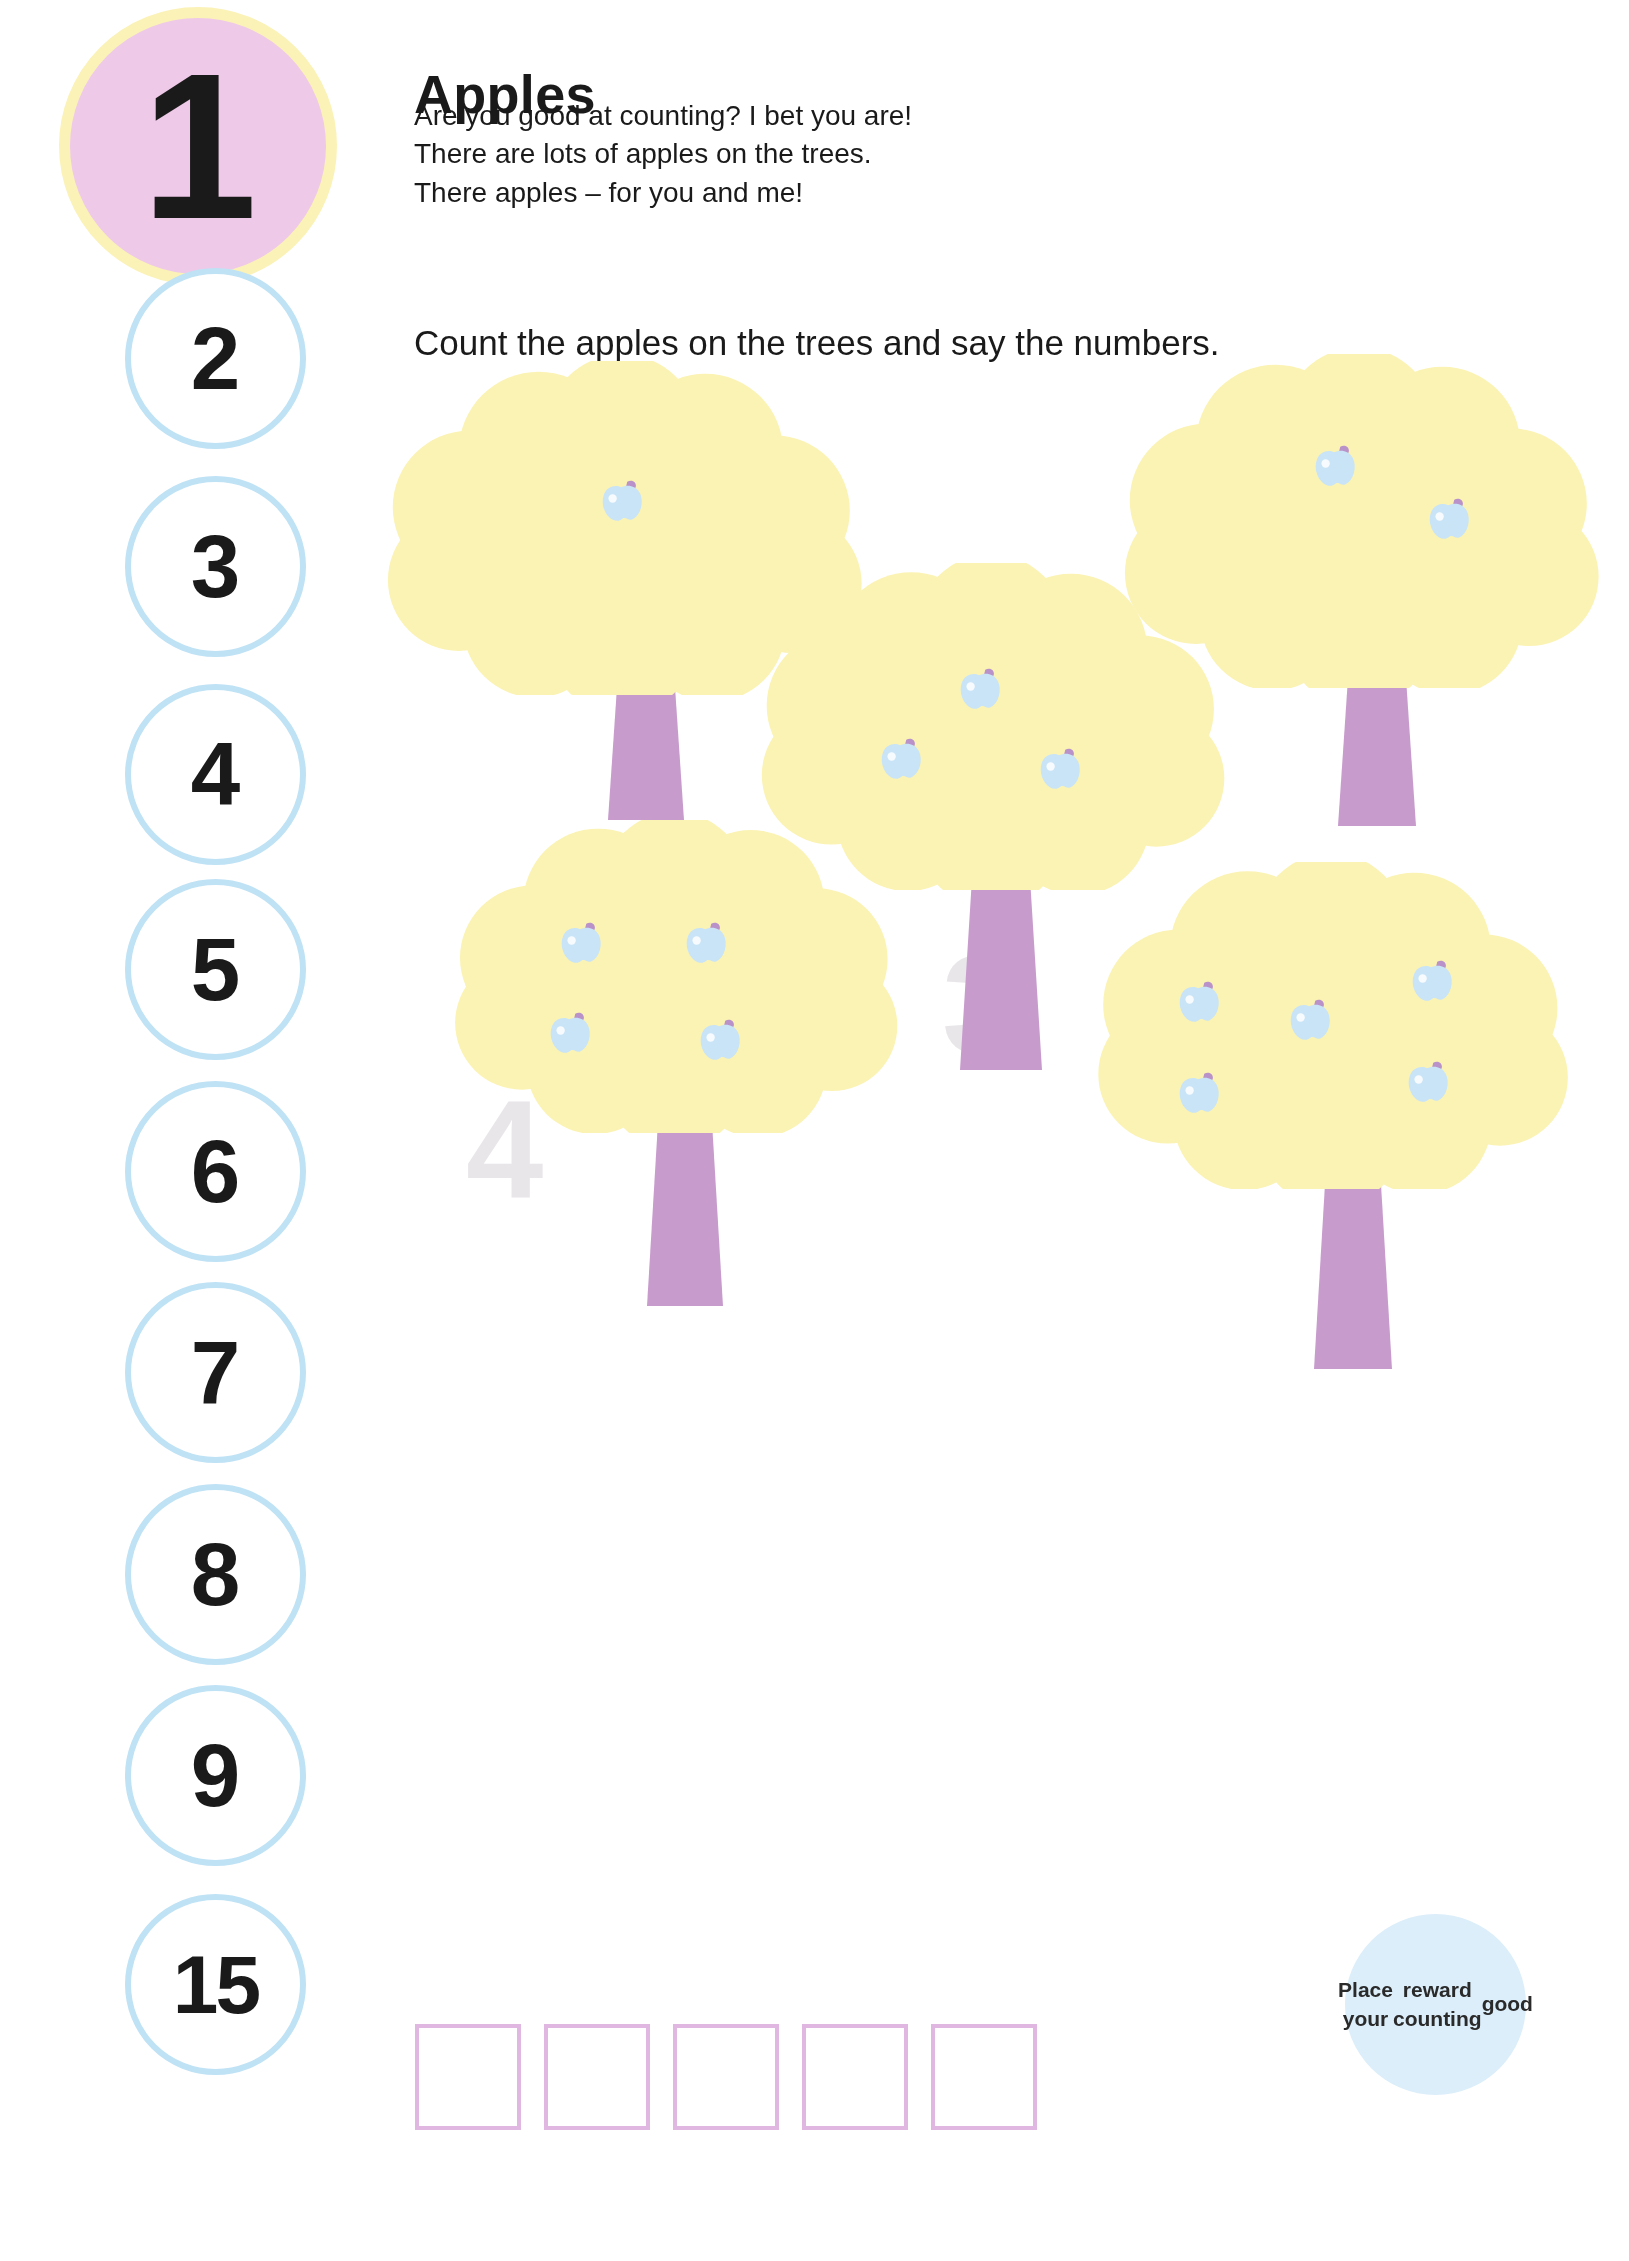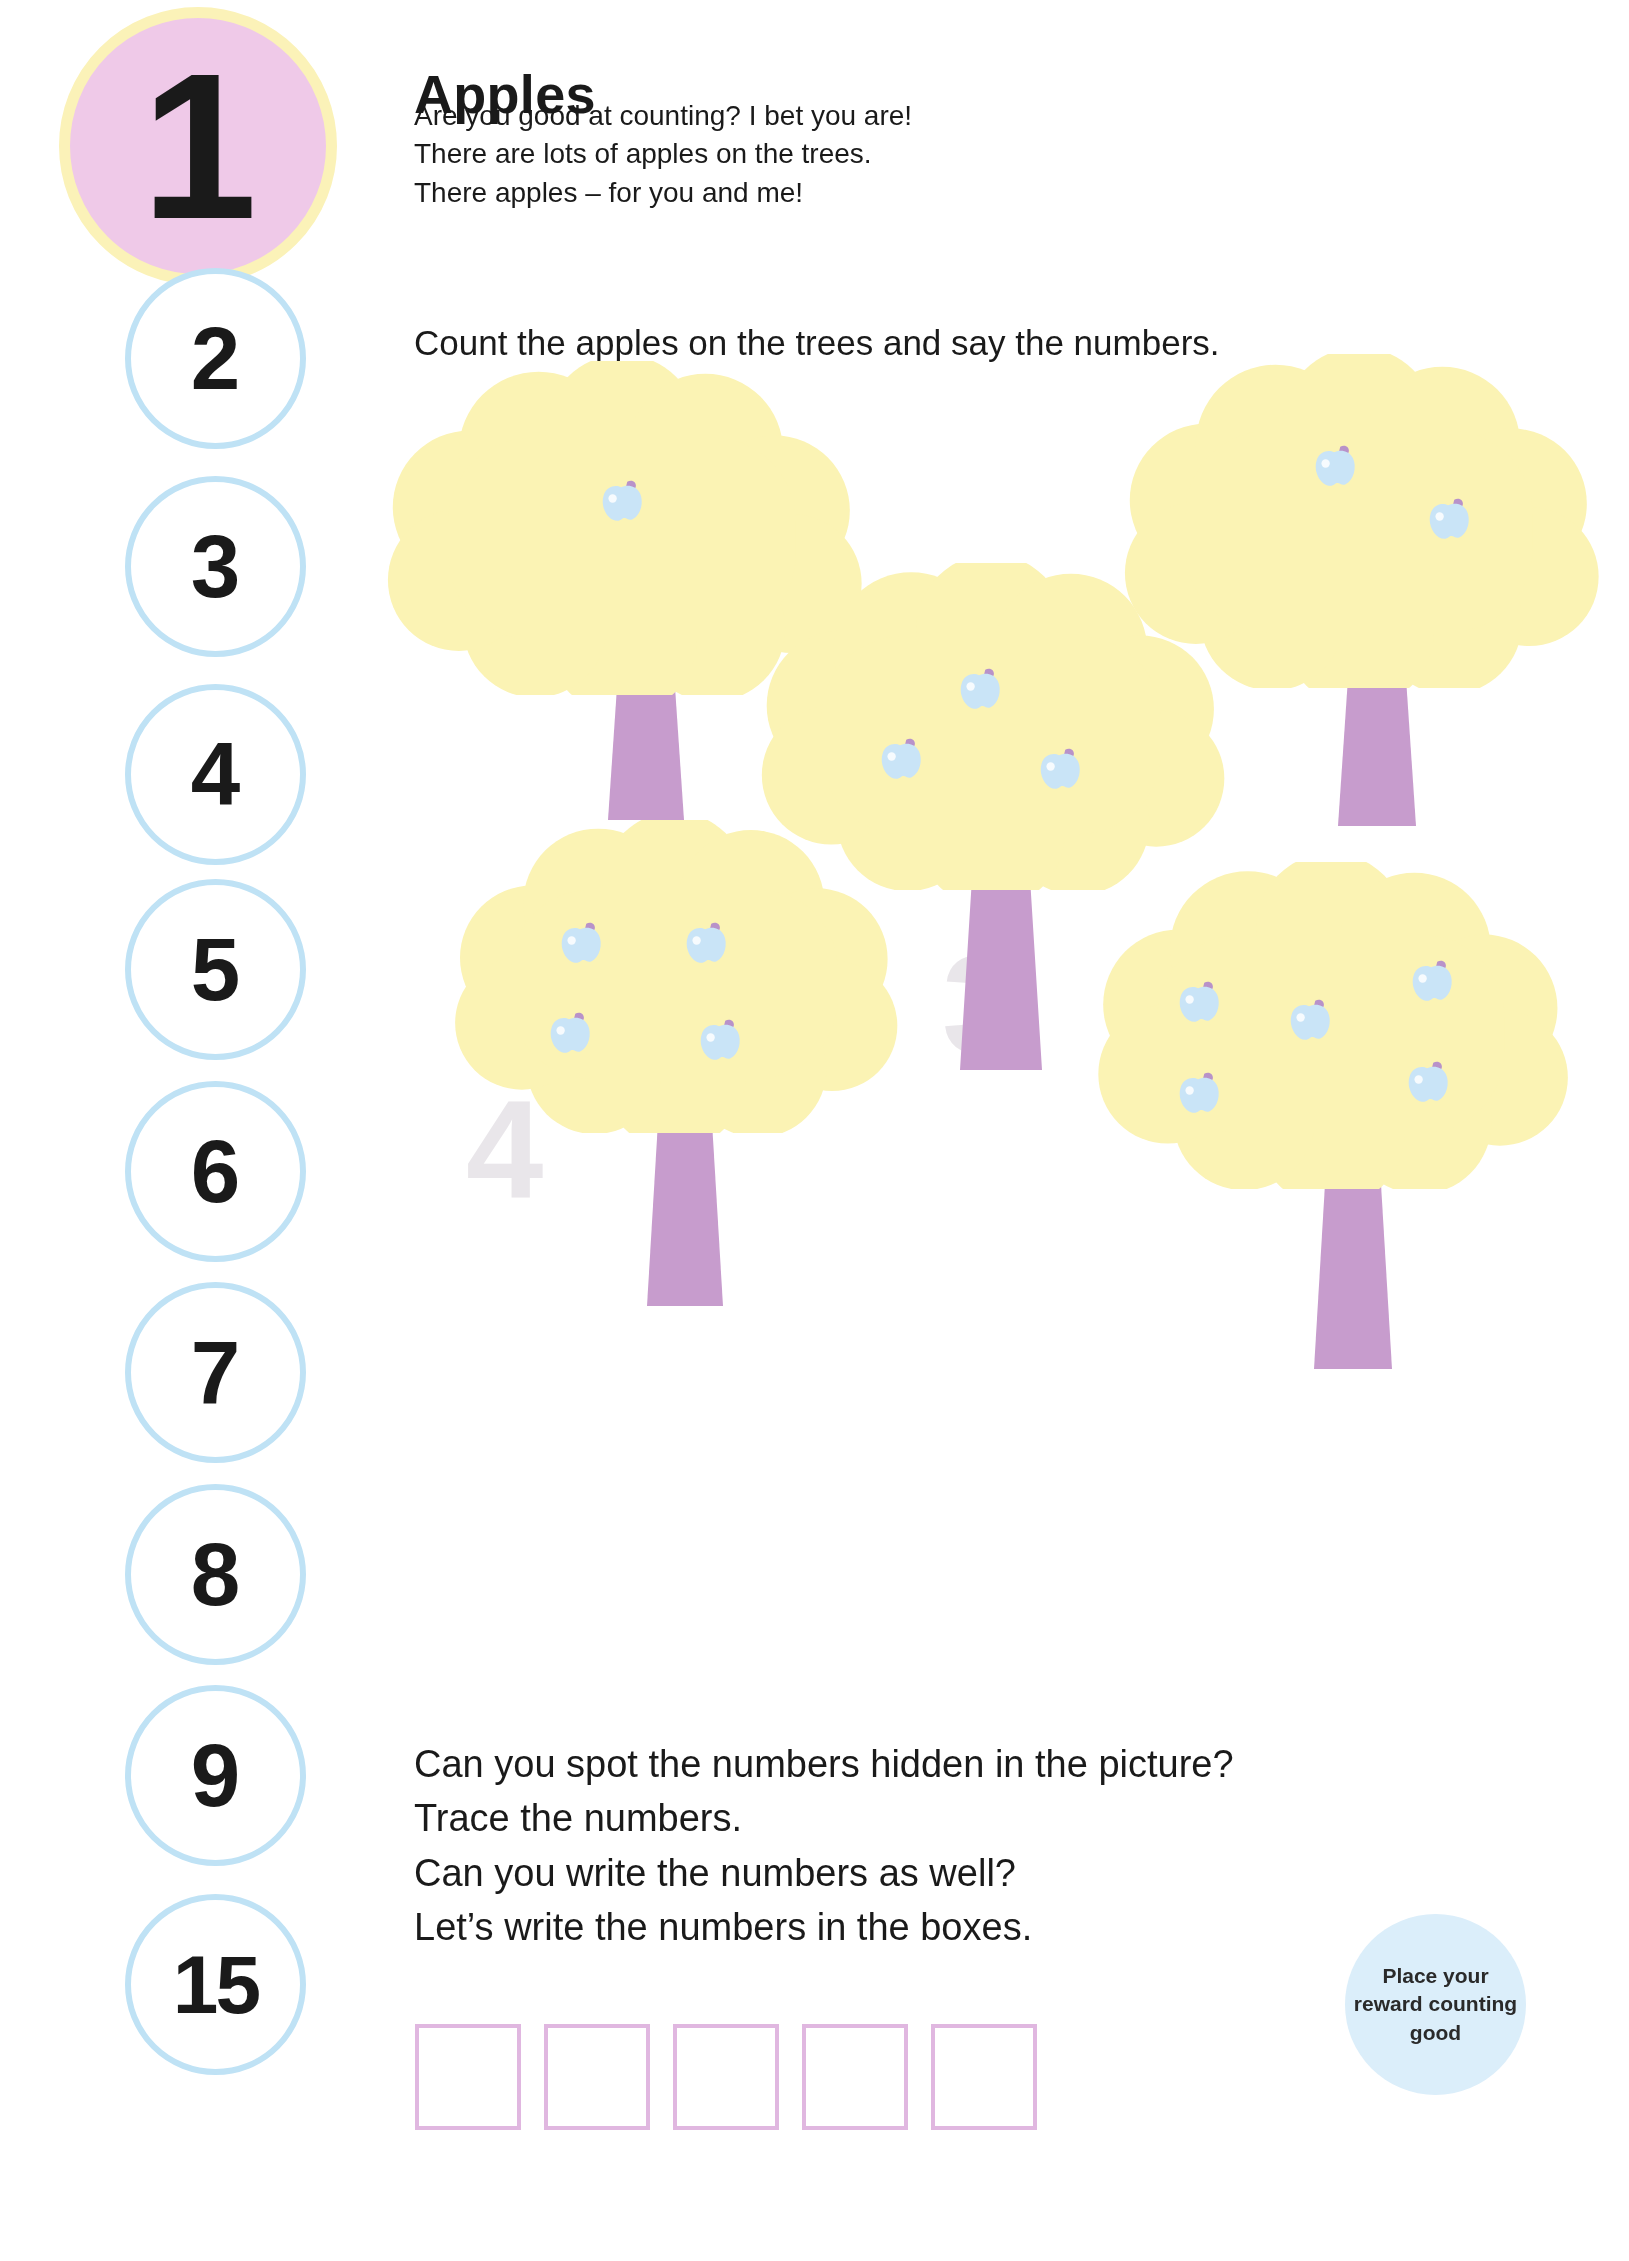--- a/index.html
+++ b/index.html
@@ -165,21 +165,21 @@
   
   #sticker-spot {
     position: absolute;
     left: 938px;
     top: 1914px;
     width: 181px;
     height: 181px;
     border-radius: 50%;
     background: #dbeefa;
     display: flex;
-    flex-direction: column;
+    flex-direction: row;
     align-items: center;
     justify-content: center;
     text-align: center;
     font-size: 21px;
     font-weight: 700;
     line-height: 1.35;
     color: #2a2a2a;
   }
 </style>
 </head>
@@ -459,26 +459,20 @@
         <svg width="60" height="60" viewBox="0 0 86 86" aria-hidden="true">
           <path d="M52 14 C58 10 66 14 64 22 C62 28 54 28 50 22 Z" fill="#b892c9"></path>
           <path d="M43 22 C36 18 22 20 18 34 C13 50 24 70 38 70 C43 70 44 66 48 66 C52 66 54 70 59 68 C72 62 76 42 70 30 C64 18 50 18 43 22 Z" fill="#c9e4f7"></path>
           <circle cx="31" cy="38" r="6" fill="#ffffff" opacity="0.85"></circle>
         </svg>
       </div>
     </div>
 
   </div>
 
-  <div id="instructions-bottom">
-    <div>Can you spot the numbers hidden in the picture?</div>
-    <div>Trace the numbers.</div>
-    <div>Can you write the numbers as well?</div>
-    <div>Let’s write the numbers in the boxes.</div>
-  </div>
 
   <div id="answer-boxes">
     <div class="answer-box"></div>
     <div class="answer-box"></div>
     <div class="answer-box"></div>
     <div class="answer-box"></div>
     <div class="answer-box"></div>
   </div>
 
   <div id="sticker-spot">

